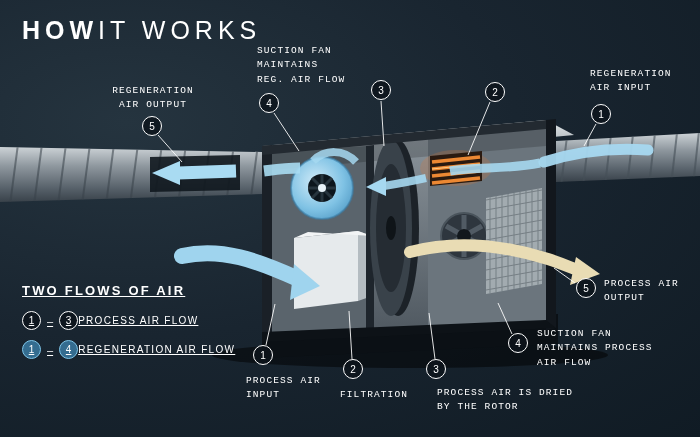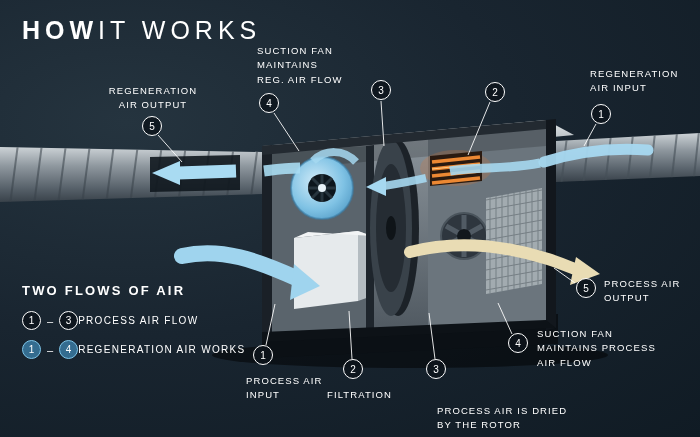--- a/index.html
+++ b/index.html
@@ -7,30 +7,30 @@
     position:relative;width:700px;height:437px;overflow:hidden;
     background:radial-gradient(ellipse at 18% 28%, #25343f 0%, #192530 48%, #101b24 100%);
     font-family:"Liberation Sans",sans-serif;color:#fff;
   }
   .illus{position:absolute;left:0;top:0;}
   .title{position:absolute;left:22px;top:16px;margin:0;font-size:25px;letter-spacing:5px;font-weight:400;color:#fff;}
   .t-bold{font-weight:700;}
   .t-light{font-weight:300;}
   .label{
     position:absolute;font-size:9.5px;letter-spacing:1.1px;line-height:1.5;
-    white-space:pre-line;color:#fff;text-transform:uppercase;
+    white-space:pre-line;color:#fff;text-transform:uppercase;font-family:Liberation Mono, monospace;
   }
   .center{text-align:center;}
   .badge{
     position:absolute;width:20px;height:20px;border-radius:50%;
     border:1.2px solid #fff;background:rgba(12,20,27,.82);
     display:flex;align-items:center;justify-content:center;
     font-size:10px;box-sizing:border-box;color:#fff;
   }
-  .legend{position:absolute;left:22px;top:283px;}
+  .legend{position:absolute;left:22px;top:283px;text-decoration:underline;}
   .legend-heading{font-size:13px;font-weight:700;letter-spacing:2.2px;margin-bottom:13px;}
   .legend-row{display:flex;align-items:center;margin-bottom:10px;}
   .badge.sm{position:static;width:19px;height:19px;font-size:10px;flex:0 0 auto;}
   .badge.blue{border-color:#7ec6ea;background:rgba(62,132,176,.75);}
   .dash{color:#fff;font-size:11px;margin:0 6px;}
   .legend-label{font-size:10px;letter-spacing:1.3px;}
 </style>
 </head>
 <body>
 
@@ -250,39 +250,39 @@
   <div class="badge" style="left:576px;top:278px">5</div>
   <div class="label" style="left:604px;top:277px">PROCESS AIR
 OUTPUT</div>
 
   <div class="badge" style="left:508px;top:333px">4</div>
   <div class="label" style="left:537px;top:327px">SUCTION FAN
 MAINTAINS PROCESS
 AIR FLOW</div>
 
   <div class="badge" style="left:426px;top:359px">3</div>
-  <div class="label" style="left:437px;top:404px">PROCESS AIR IS DRIED
+  <div class="label" style="left:437px;top:386px">PROCESS AIR IS DRIED
 BY THE ROTOR</div>
 
   <div class="badge" style="left:343px;top:359px">2</div>
-  <div class="label" style="left:327px;top:388px">FILTRATION</div>
+  <div class="label" style="left:340px;top:388px">FILTRATION</div>
 
   <div class="badge" style="left:253px;top:345px">1</div>
   <div class="label" style="left:246px;top:374px">PROCESS AIR
 INPUT</div>
 
   <div class="legend">
     <div class="legend-heading">TWO FLOWS OF AIR</div>
     <div class="legend-row">
       <span class="badge sm">1</span>
       <span class="dash">–</span>
       <span class="badge sm">3</span>
       <span class="legend-label">PROCESS AIR FLOW</span>
     </div>
     <div class="legend-row">
       <span class="badge sm blue">1</span>
       <span class="dash">–</span>
       <span class="badge sm blue">4</span>
-      <span class="legend-label">REGENERATION AIR WORKS</span>
+      <span class="legend-label">REGENERATION AIR FLOW</span>
     </div>
   </div>
 
 </div>
 
 </body></html>

